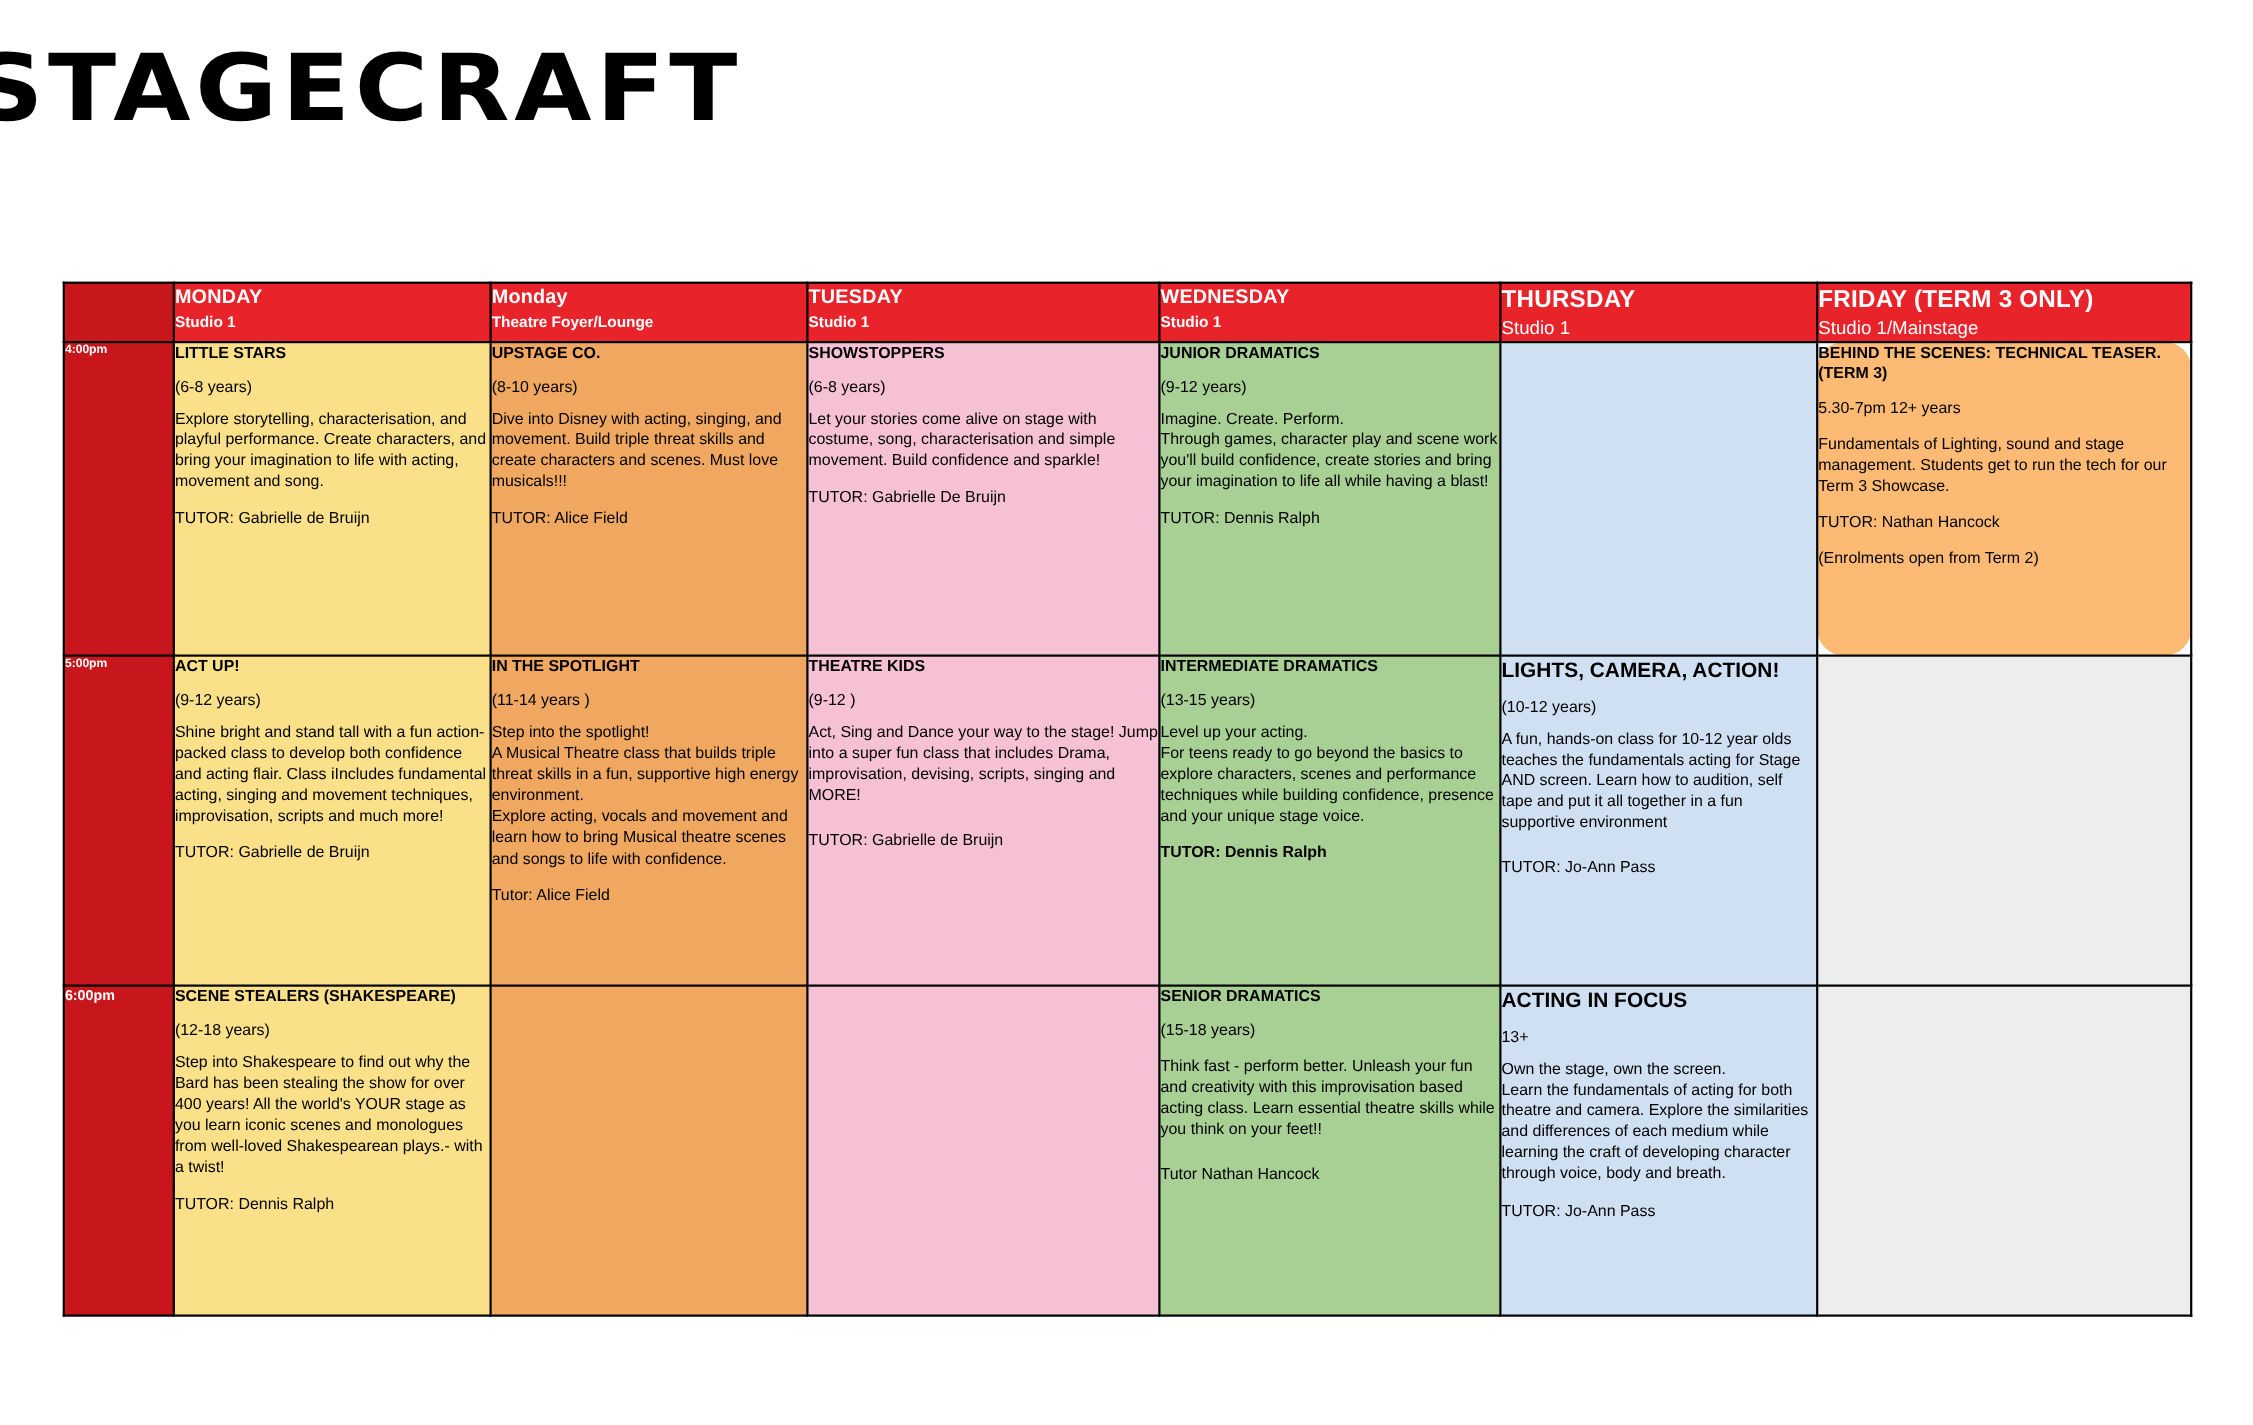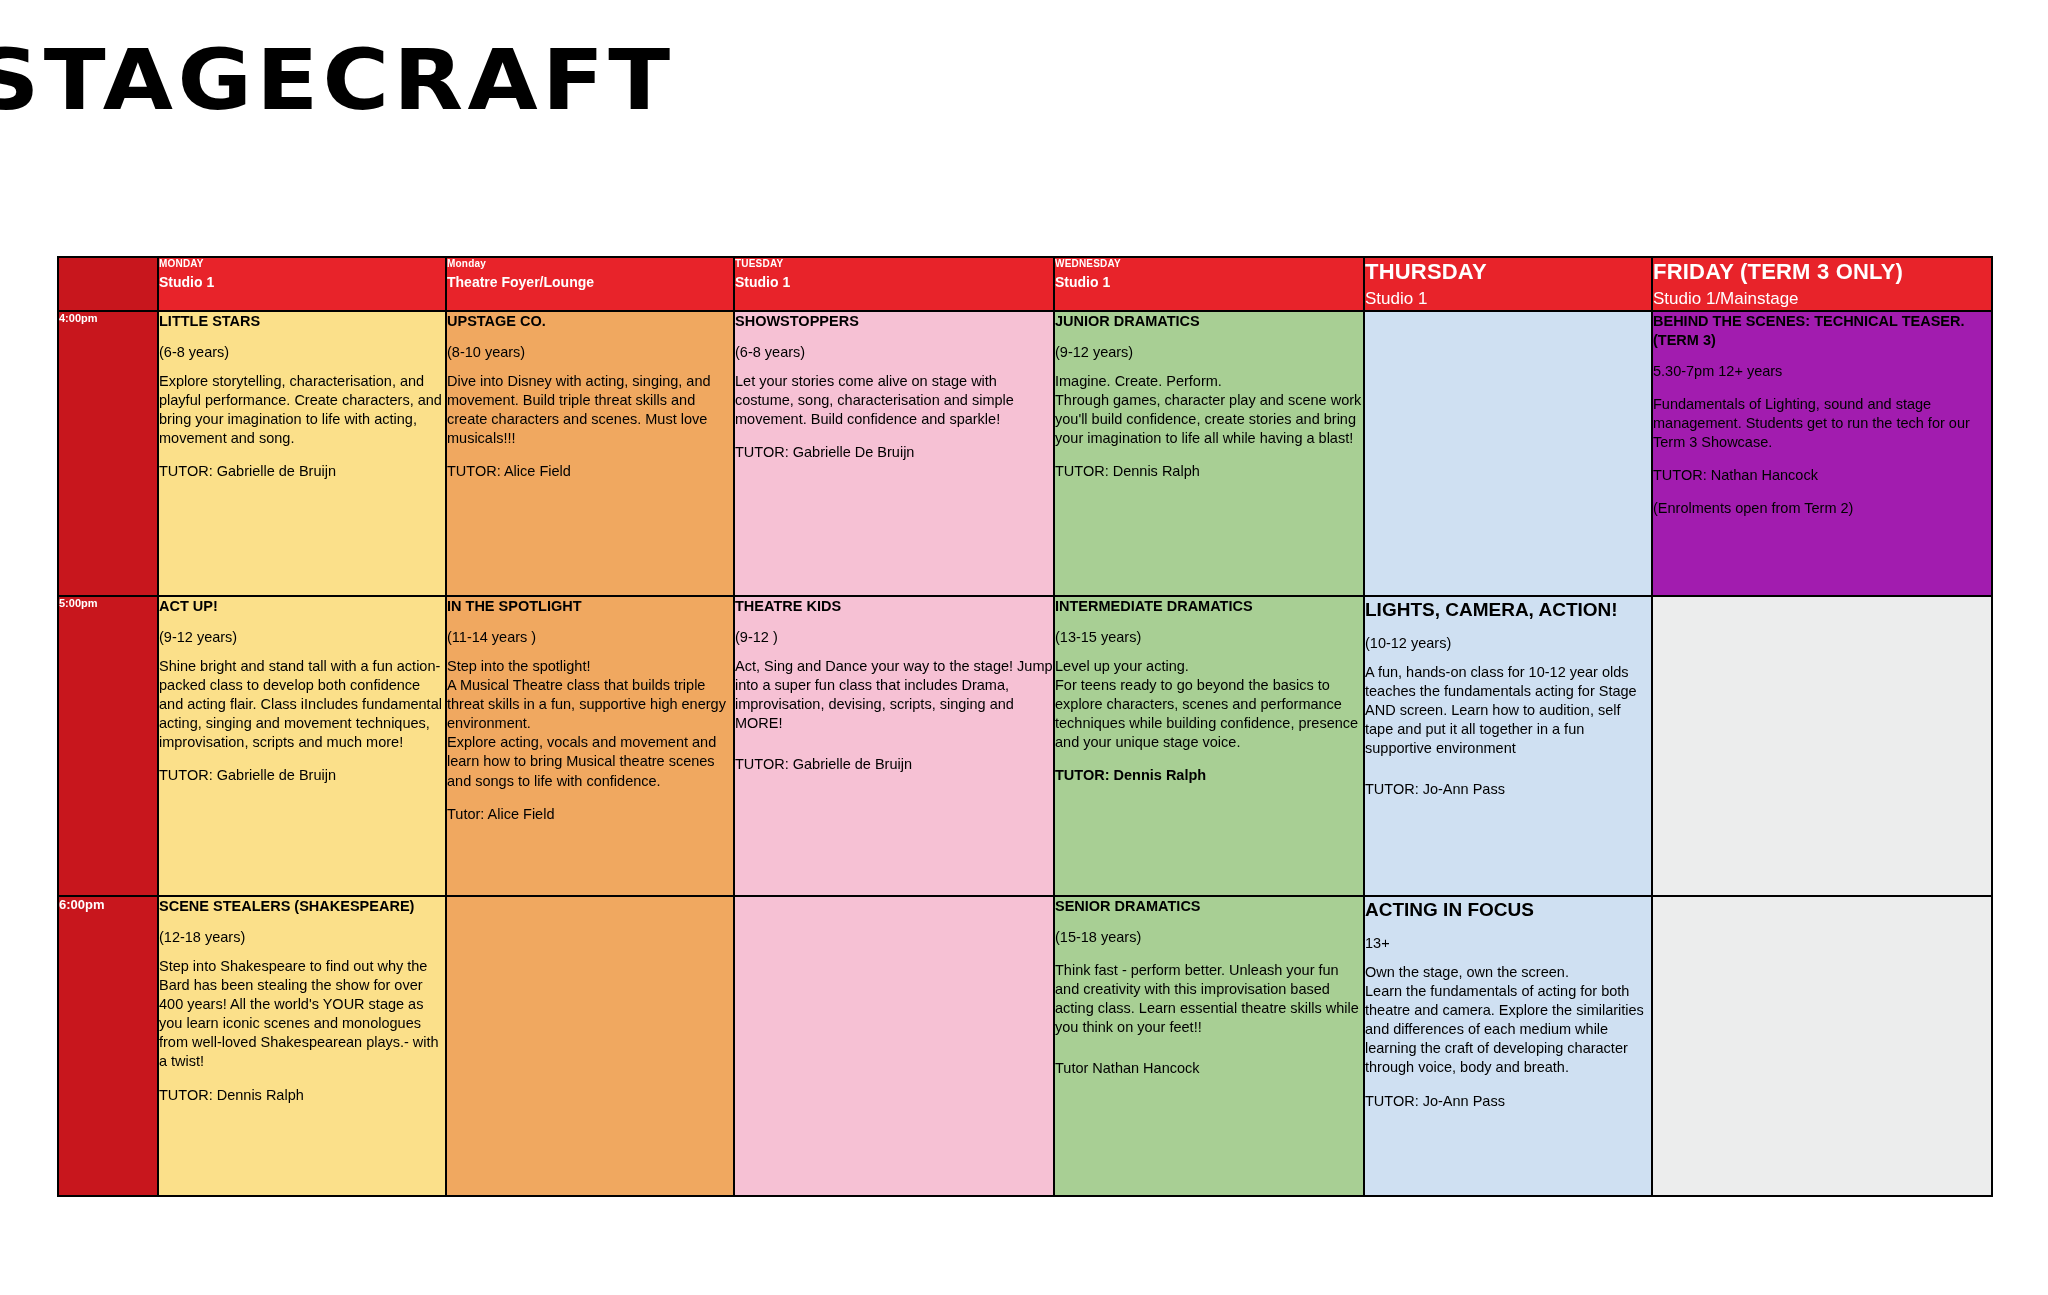--- a/index.html
+++ b/index.html
@@ -55,21 +55,21 @@
     width: 100px;
     background: #c8161d;
   }
   .hdr-cell {
     background: #e8232a;
     color: #ffffff;
     padding: 10px 9px 12px 9px;
     text-align: left;
   }
   .hdr-day {
-    font-size: 10px;
+    font-size: 18px;
     font-weight: bold;
     line-height: 1.25;
     letter-spacing: .2px;
   }
   .hdr-day.big {
     font-size: 22px;
   }
   .hdr-room {
     font-size: 14px;
     font-weight: bold;
@@ -120,21 +120,21 @@
   .cell .tutor-b {
     font-weight: bold;
   }
   
   .c-yellow { background: #fbe08a; }
   .c-orange { background: #f0a860; }
   .c-pink   { background: #f6c1d4; }
   .c-green  { background: #a8cf94; }
   .c-blue   { background: #cfe0f2; }
   .c-grey   { background: #eceded; }
-  .c-white  { background: #a21caf; }
+  .c-white  { background: #fdba74; border-radius: 24px; }
 </style>
 </head>
 <body>
 
 <div class="page">
 
   <div class="title-wrap">
     <div class="title">STAGECRAFT</div>
   </div>
 

